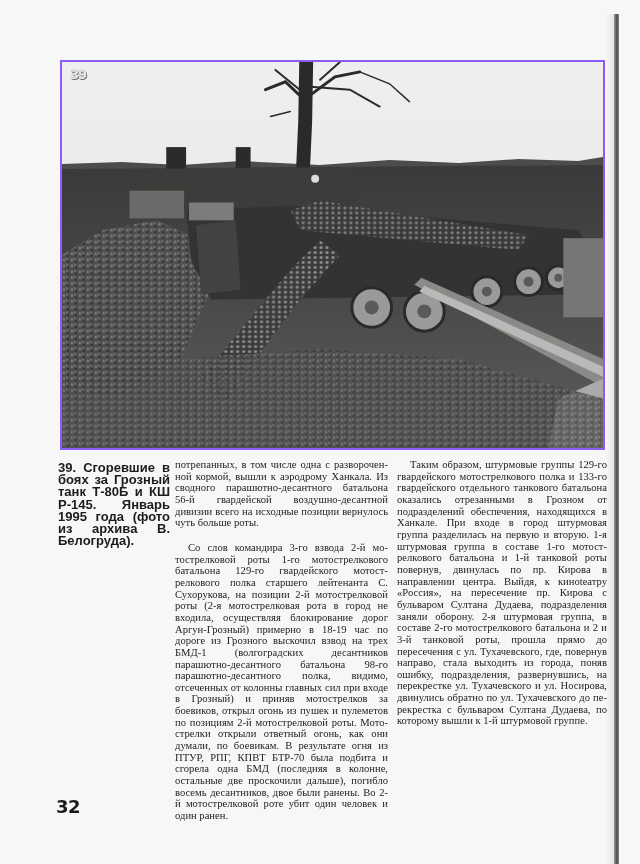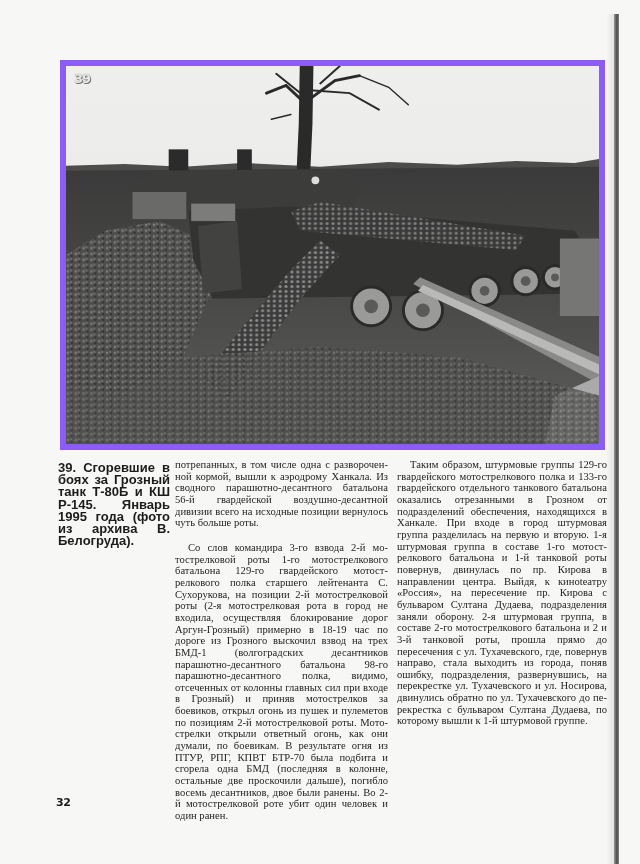--- a/index.html
+++ b/index.html
@@ -10,21 +10,21 @@
   .page-edge {
     position: absolute; left: 614px; top: 14px; width: 5px; height: 850px;
     background: linear-gradient(to right, #9a9a9a, #4a4a4a 60%, #8a8a8a);
   }
   .page-shade {
     position: absolute; left: 606px; top: 14px; width: 8px; height: 850px;
     background: linear-gradient(to right, rgba(0,0,0,0), rgba(0,0,0,0.08));
   }
   .photo {
     position: absolute; left: 60px; top: 60px; width: 545px; height: 390px;
-    border: 6px solid #8b5cf6; box-sizing: border-box; overflow: hidden;
+    border: 2px solid #8b5cf6; box-sizing: border-box; overflow: hidden;
     background: #eeeeec;
   }
   .photo svg { display: block; width: 100%; height: 100%; }
   .photo-number {
     position: absolute; left: 8px; top: 5px;
     font-family: "DejaVu Sans", sans-serif; font-weight: bold; font-size: 13px;
     color: #e8e8e8; text-shadow: 0 0 1px #666, 1px 1px 0 #777;
     letter-spacing: -1px;
   }
   .caption {
@@ -40,21 +40,21 @@
     hyphens: manual;
   }
   .col p { margin: 0; text-indent: 0; }
   .col p.ind { text-indent: 13px; margin-top: 13px; }
   .col-1 { left: 175px; width: 213px; }
   .col-2 { left: 397px; width: 210px; }
   .col-2 p.first { text-indent: 13px; }
   .page-number {
     position: absolute; left: 56px; top: 796px;
     font-family: "DejaVu Sans", sans-serif; font-weight: bold;
-    font-size: 11px; color: #1a1a1a; letter-spacing: -0.5px;
+    font-size: 18px; color: #1a1a1a; letter-spacing: -0.5px;
   }
 </style>
 </head>
 <body>
 
 <div class="page-shade"></div>
 <div class="page-edge"></div>
 
 <div class="photo">
   <svg viewBox="0 0 545 390" preserveAspectRatio="none">

